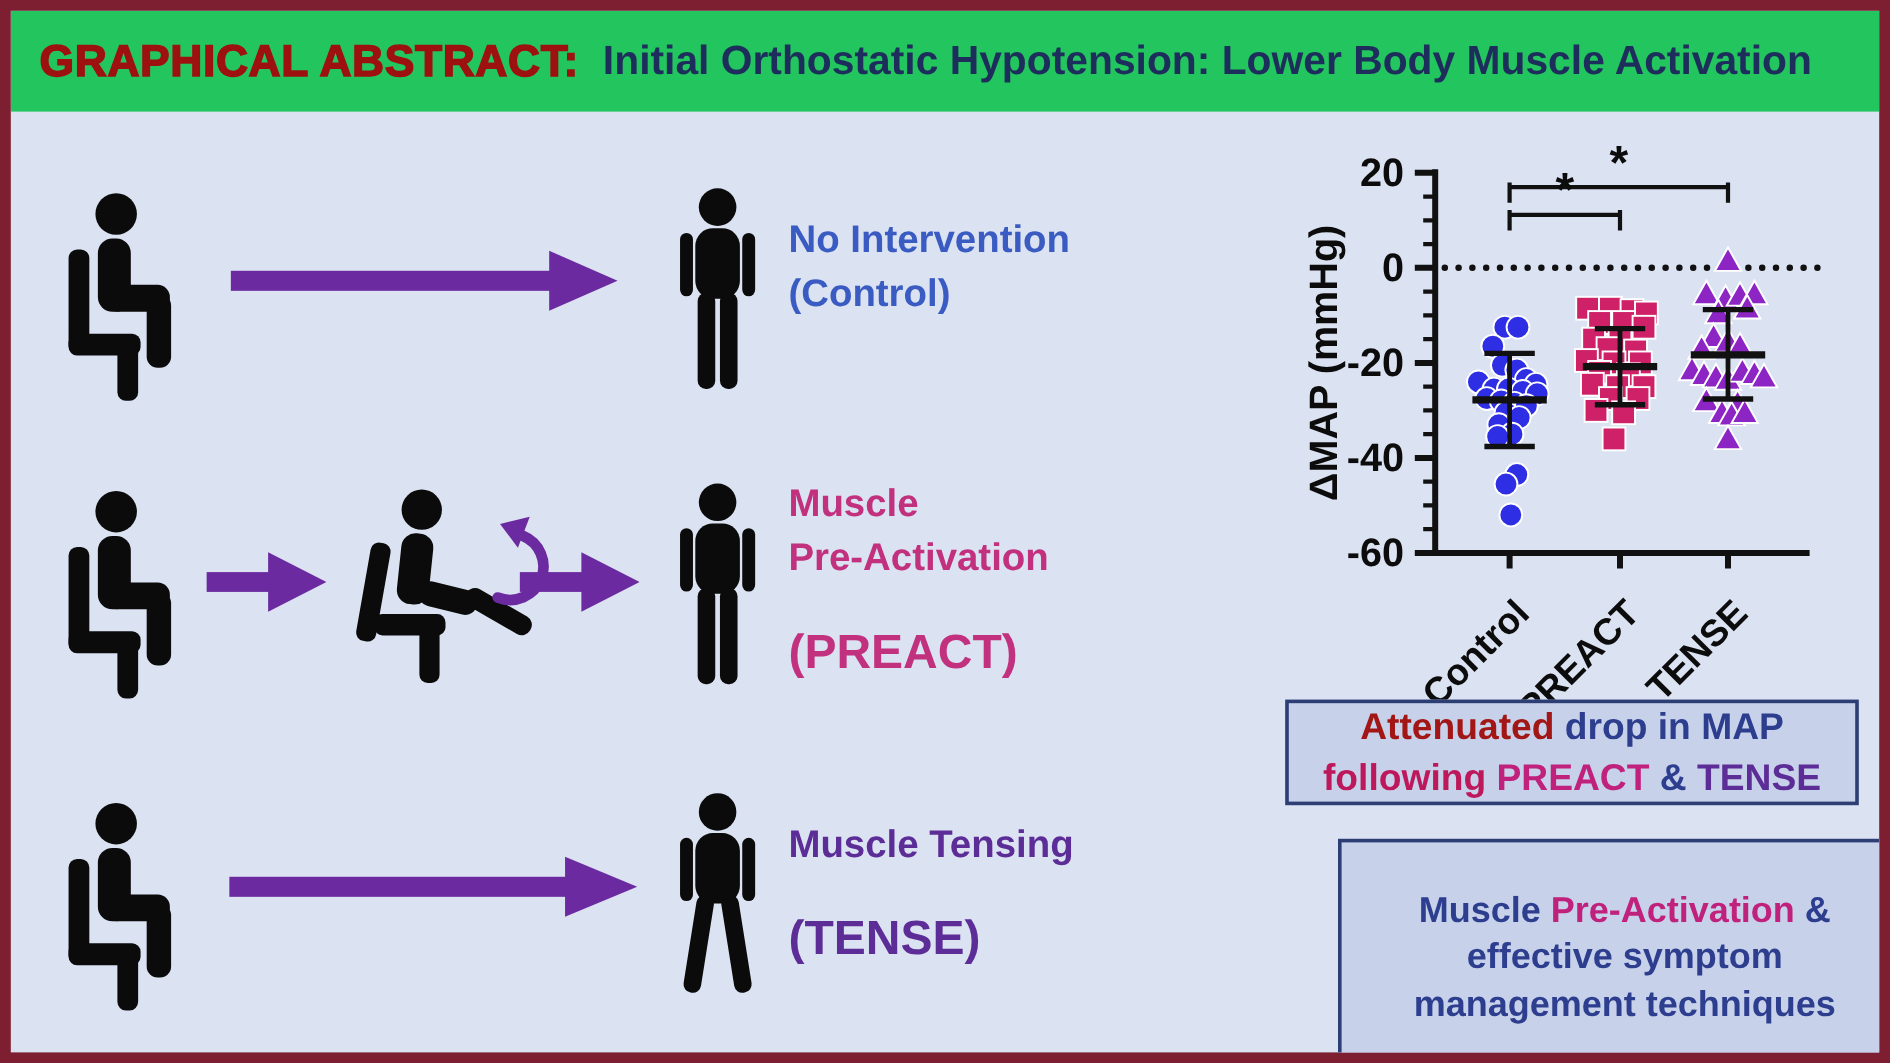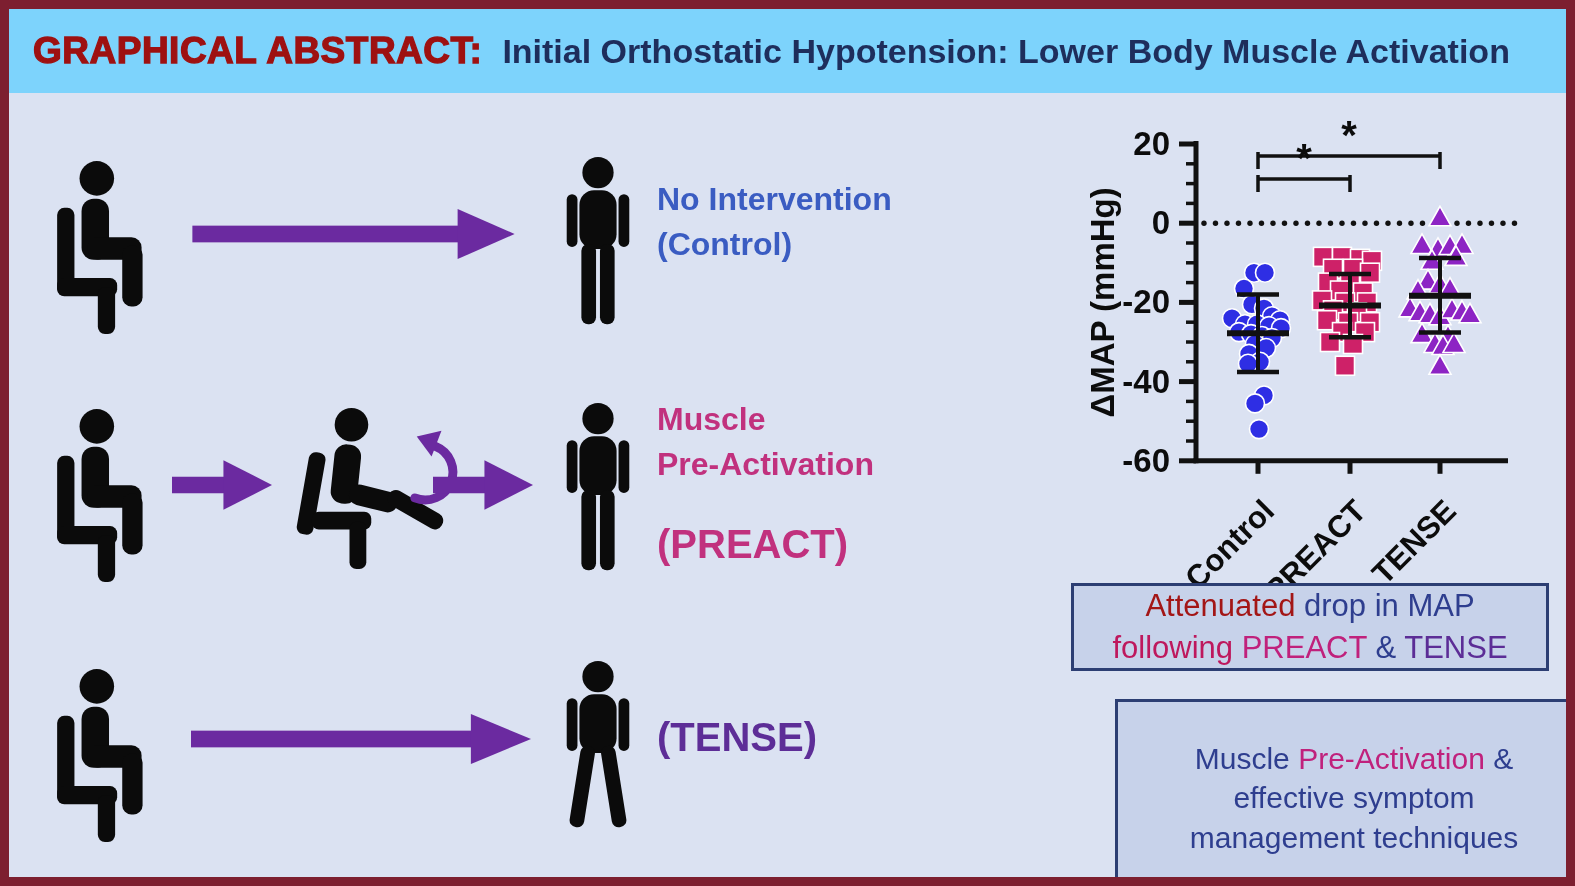--- a/index.html
+++ b/index.html
@@ -1,26 +1,26 @@
 <!DOCTYPE html>
 <html><head>
 <meta charset="utf-8">
 <style>
   html,body{margin:0;padding:0;background:#9aa3b8;font-family:"Liberation Sans",sans-serif;}
   .canvas{position:relative;width:1575px;height:886px;background:#dbe2f2;border:9px solid #7d1f30;box-sizing:border-box;overflow:hidden;}
-  .header{position:absolute;left:0;top:0;right:0;height:84px;background:#7dd3fc;display:flex;align-items:center;padding-left:24px;box-sizing:border-box;}
+  .header{position:absolute;left:0;top:0;right:0;height:84px;background:#22c55e;display:flex;align-items:center;padding-left:24px;box-sizing:border-box;}
   .ga-label{color:#9e1111;font-size:37px;font-weight:900;letter-spacing:.5px;-webkit-text-stroke:1.3px #9e1111;white-space:nowrap;}
   .ga-title{color:#1e2e5c;font-size:34px;font-weight:700;margin-left:20px;white-space:nowrap;}
   .abs{position:absolute;}
   .row-label{font-weight:700;line-height:1.42;}
   .row-label .big{font-size:32px;}
   .row-label .small{font-size:40px;margin-top:28px;}
   .chart text{font-family:"Liberation Sans",sans-serif;font-weight:700;fill:#0c0c0c;}
   .info-box{background:#c7d2ea;border:3px solid #2c3e73;box-sizing:border-box;text-align:center;display:flex;flex-direction:column;justify-content:center;}
-  .info-box .line{font-weight:400;white-space:nowrap;}
+  .info-box .line{font-weight:700;white-space:nowrap;}
   .box1 .line{font-size:31px;line-height:1.35;}
   .box2 .line{font-size:30px;line-height:1.32;}
 </style>
 </head>
 <body>
 
 <svg width="0" height="0" style="position:absolute" aria-hidden="true">
   <defs>
     <g id="icon-sit" fill="#0b0b0b">
       <circle cx="44" cy="21" r="17"></circle>
@@ -114,20 +114,21 @@
   <svg class="abs" style="left:40px;top:656px" width="118" height="178" viewBox="0 0 110 175">
       <use href="#icon-sit"></use>
     </svg>
   <svg class="abs" style="left:182px;top:702px" width="340" height="56" viewBox="0 0 328 57" preserveAspectRatio="none">
       <use href="#icon-arrow-long"></use>
     </svg>
   <svg class="abs" style="left:545px;top:650px" width="88" height="178" viewBox="0 0 90 180">
       <use href="#icon-tense"></use>
     </svg>
   <div class="abs row-label" style="left: 648px; top: 672px; color: rgb(93, 45, 151);">
+    <div class="big">Muscle Tensing</div>
     <div class="small">(TENSE)</div>
   </div>
 
   <svg class="abs chart" style="left:1075px;top:100px" width="470" height="480" viewBox="0 0 470 480">
       <circle cx="120" cy="114.2" r="2.7" fill="#111"></circle>
       <circle cx="131.5" cy="114.2" r="2.7" fill="#111"></circle>
       <circle cx="143" cy="114.2" r="2.7" fill="#111"></circle>
       <circle cx="154.5" cy="114.2" r="2.7" fill="#111"></circle>
       <circle cx="166" cy="114.2" r="2.7" fill="#111"></circle>
       <circle cx="177.5" cy="114.2" r="2.7" fill="#111"></circle>

